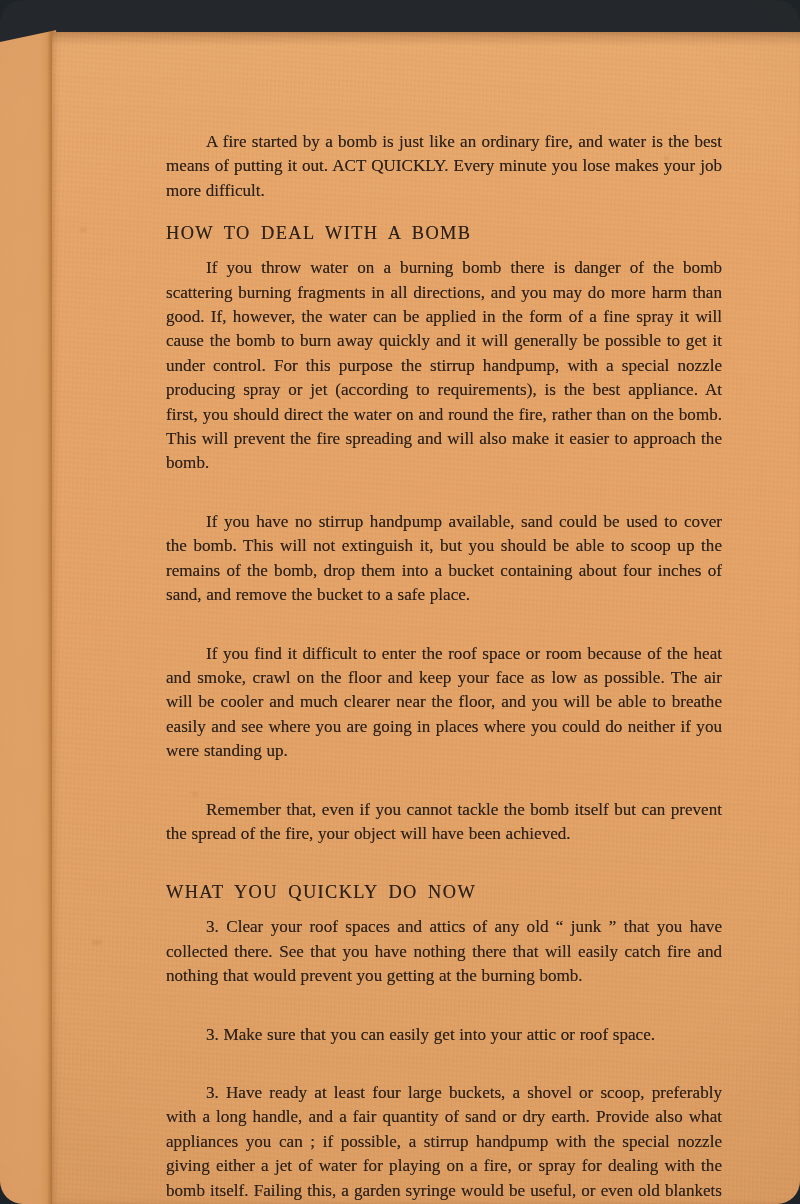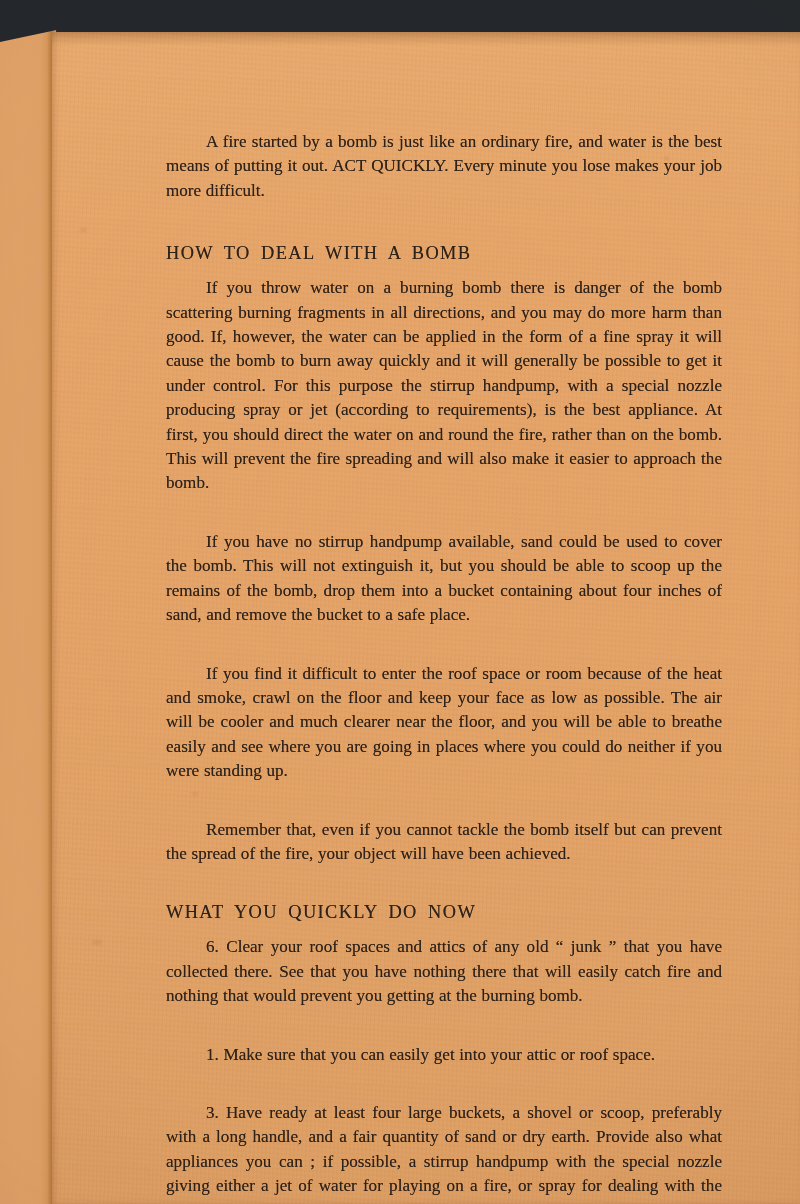--- a/index.html
+++ b/index.html
@@ -15,20 +15,21 @@
     font-family: "Liberation Serif", "DejaVu Serif", serif;
   }
 
   
   #scan {
     position: relative;
     width: 800px;
     height: 1204px;
     background: #24282c;   
     overflow: hidden;
+    border-radius: 23px;
   }
 
   
   #scan::after {
     content: "";
     position: absolute;
     inset: 0;
     pointer-events: none;
     background:
       radial-gradient(ellipse 120% 90% at 48% 45%,
@@ -155,21 +156,21 @@
     font-size: 18.4px;
     line-height: 24px;
     letter-spacing: 1.35px;
     word-spacing: 4.5px;
     font-weight: 400;
     text-indent: 0;
     text-align: left;
     margin-top: 34px;
     margin-bottom: 11px;
   }
-  h2.head.first { margin-top: 38px; }
+  h2.head.first { margin-top: 18px; }
 
   
   .smudge {
     position: absolute;
     border-radius: 50%;
     background: rgba(120,70,28,0.10);
     pointer-events: none;
     filter: blur(1.2px);
   }
 </style>
@@ -195,21 +196,21 @@
 
       <h2 class="head first">HOW TO DEAL WITH A BOMB</h2>
 
       <p class="body">If you throw water on a burning bomb there is danger of the bomb scattering burning fragments in all directions, and you may do more harm than good.  If, however, the water can be applied in the form of a fine spray it will cause the bomb to burn away quickly and it will generally be possible to get it under control.  For this purpose the stirrup handpump, with a special nozzle producing spray or jet (according to requirements), is the best appliance.  At first, you should direct the water on and round the fire, rather than on the bomb.  This will prevent the fire spreading and will also make it easier to approach the bomb.</p>
       <p class="body">If you have no stirrup handpump available, sand could be used to cover the bomb.  This will not extinguish it, but you should be able to scoop up the remains of the bomb, drop them into a bucket containing about four inches of sand, and remove the bucket to a safe place.</p>
       <p class="body">If you find it difficult to enter the roof space or room because of the heat and smoke, crawl on the floor and keep your face as low as possible.  The air will be cooler and much clearer near the floor, and you will be able to breathe easily and see where you are going in places where you could do neither if you were standing up.</p>
       <p class="body">Remember that, even if you cannot tackle the bomb itself but can prevent the spread of the fire, your object will have been achieved.</p>
 
       <h2 class="head">WHAT YOU QUICKLY DO NOW</h2>
 
-      <p class="body">6. Clear your roof spaces and attics of any old “ junk ” that you have collected there.  See that you have nothing there that will easily catch fire and nothing that would prevent you getting at the burning bomb.</p>
-      <p class="body">1. Make sure that you can easily get into your attic or roof space.</p>
+      <p class="body">3. Clear your roof spaces and attics of any old “ junk ” that you have collected there.  See that you have nothing there that will easily catch fire and nothing that would prevent you getting at the burning bomb.</p>
+      <p class="body">3. Make sure that you can easily get into your attic or roof space.</p>
       <p class="body">3. Have ready at least four large buckets, a shovel or scoop, preferably with a long handle, and a fair quantity of sand or dry earth.  Provide also what appliances you can ;  if possible, a stirrup handpump with the special nozzle giving either a jet of water for playing on a fire, or spray for dealing with the bomb itself. Failing this, a garden syringe would be useful, or even old blankets soaked in water.</p>
 
     </div>
   </div>
 
   <div class="corner-bevel"></div>
 </div>
 
 </body></html>

